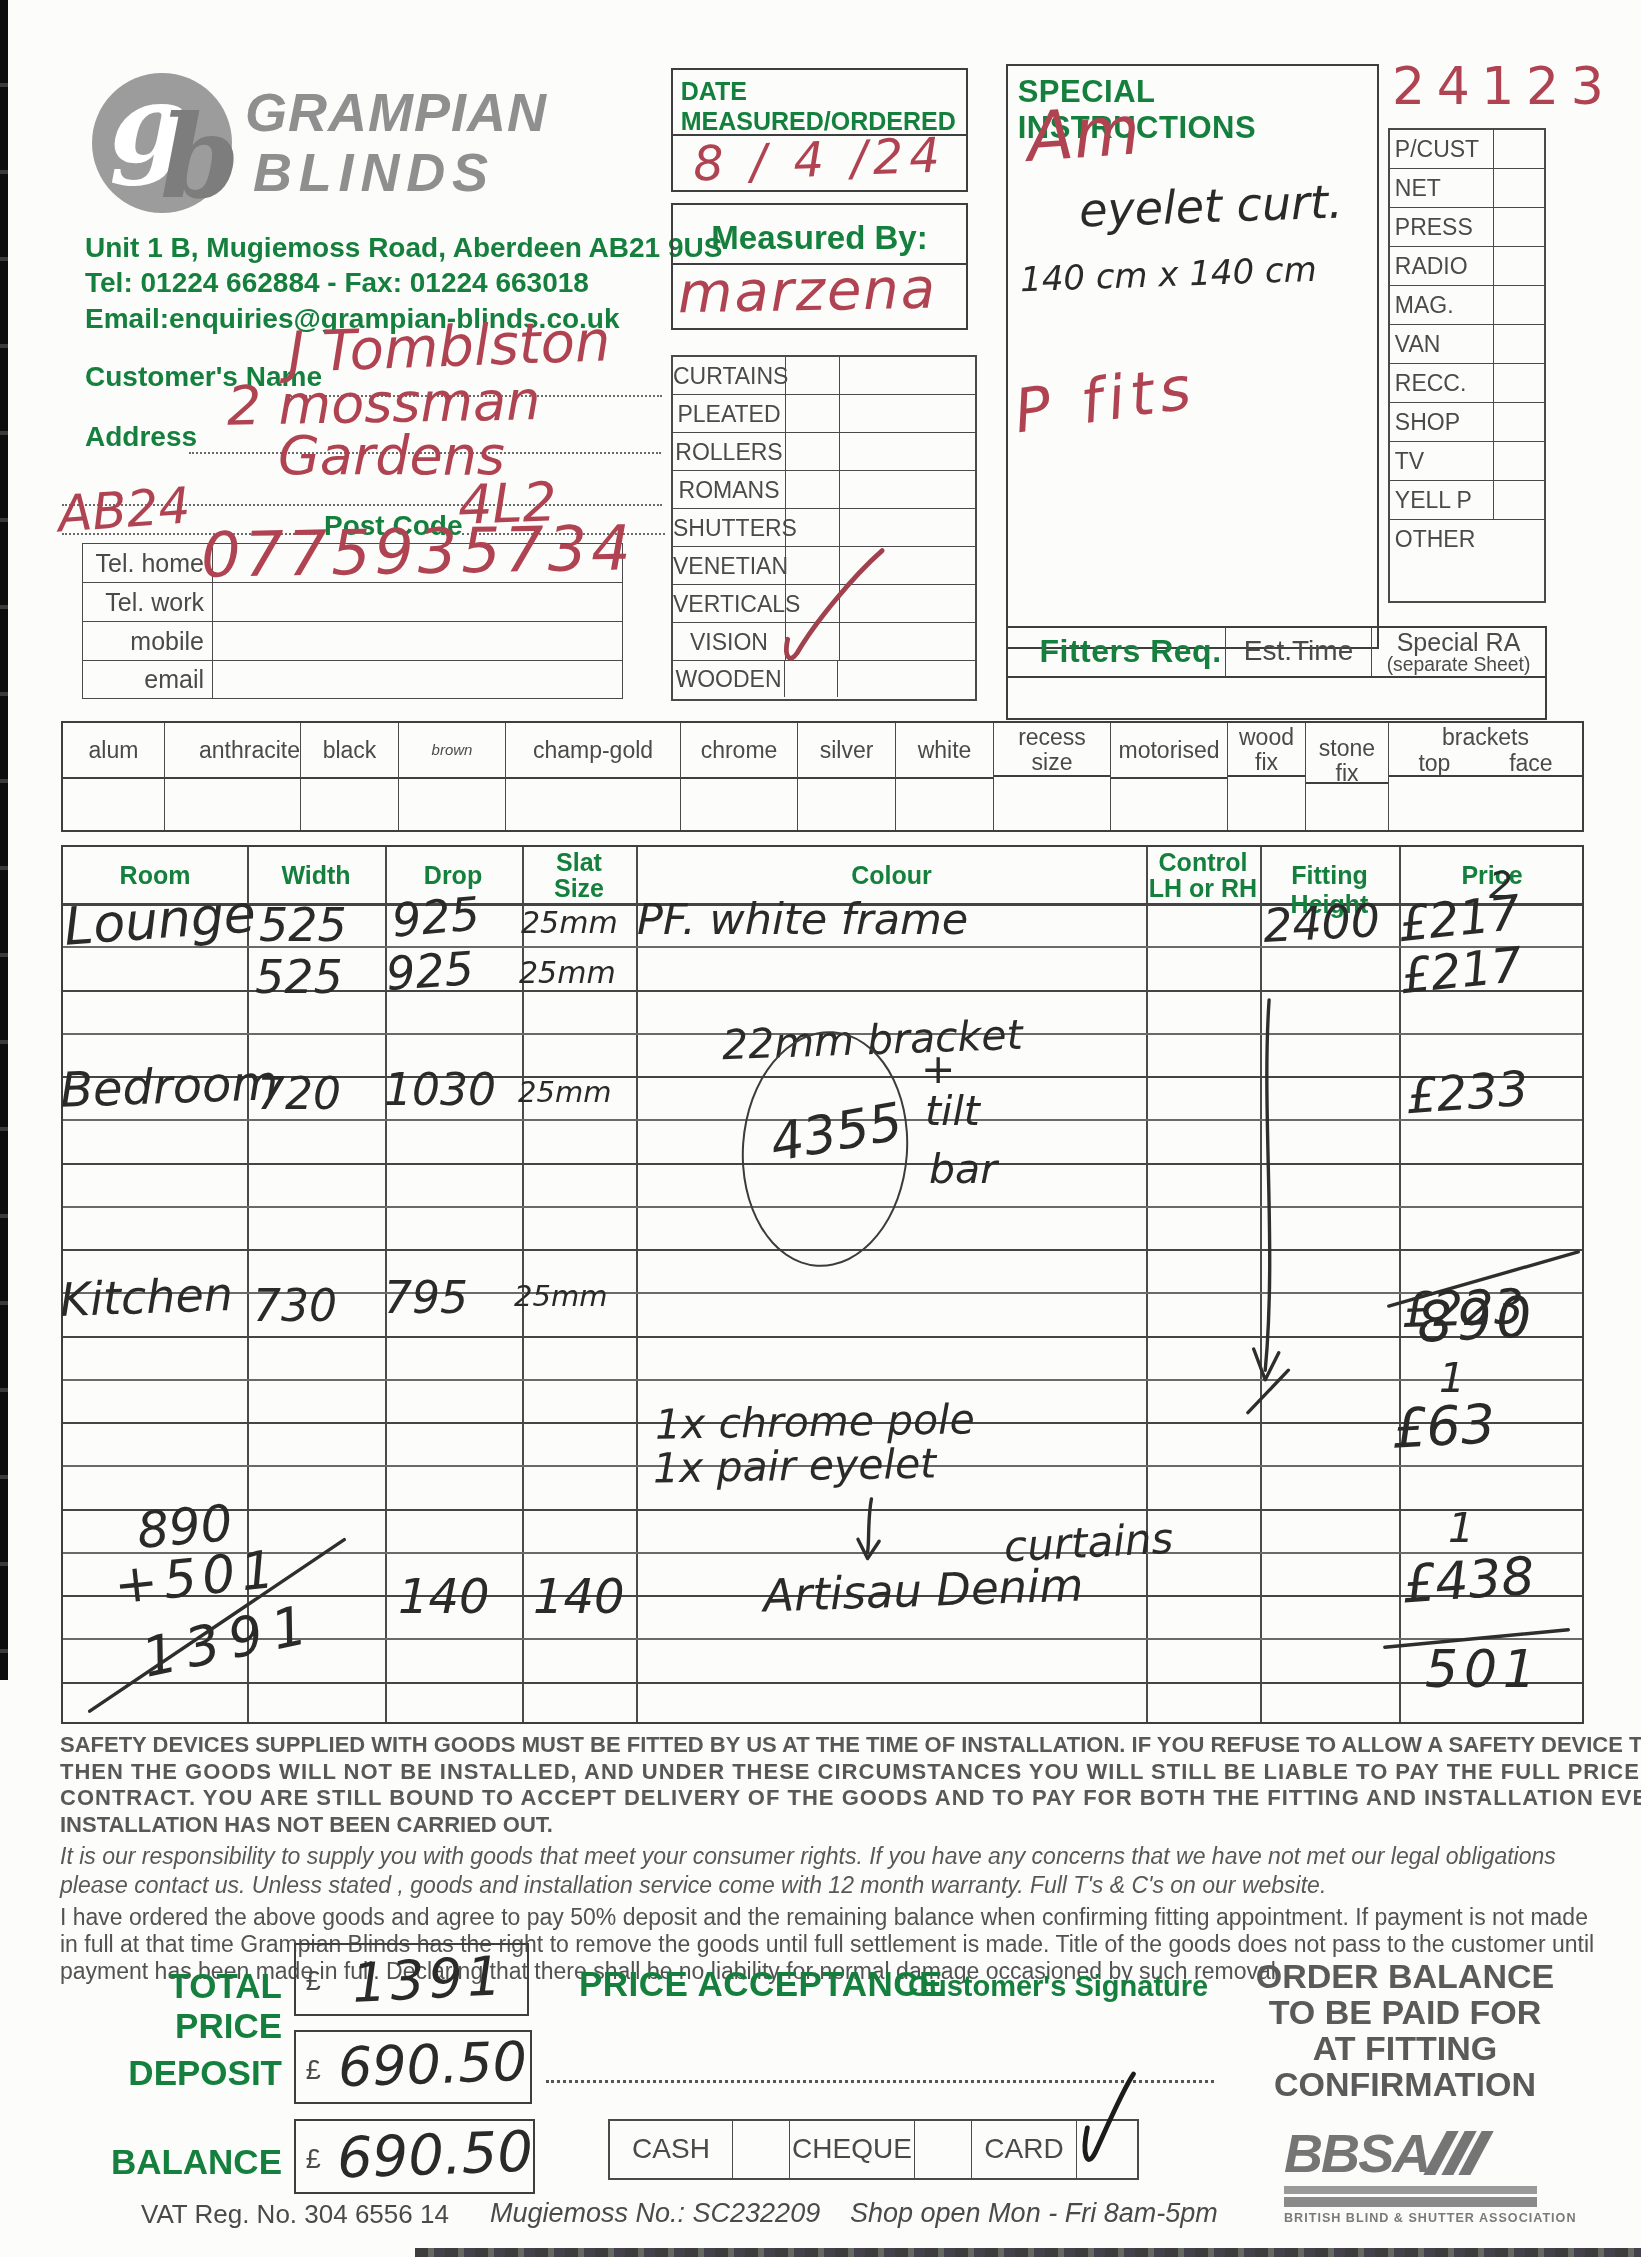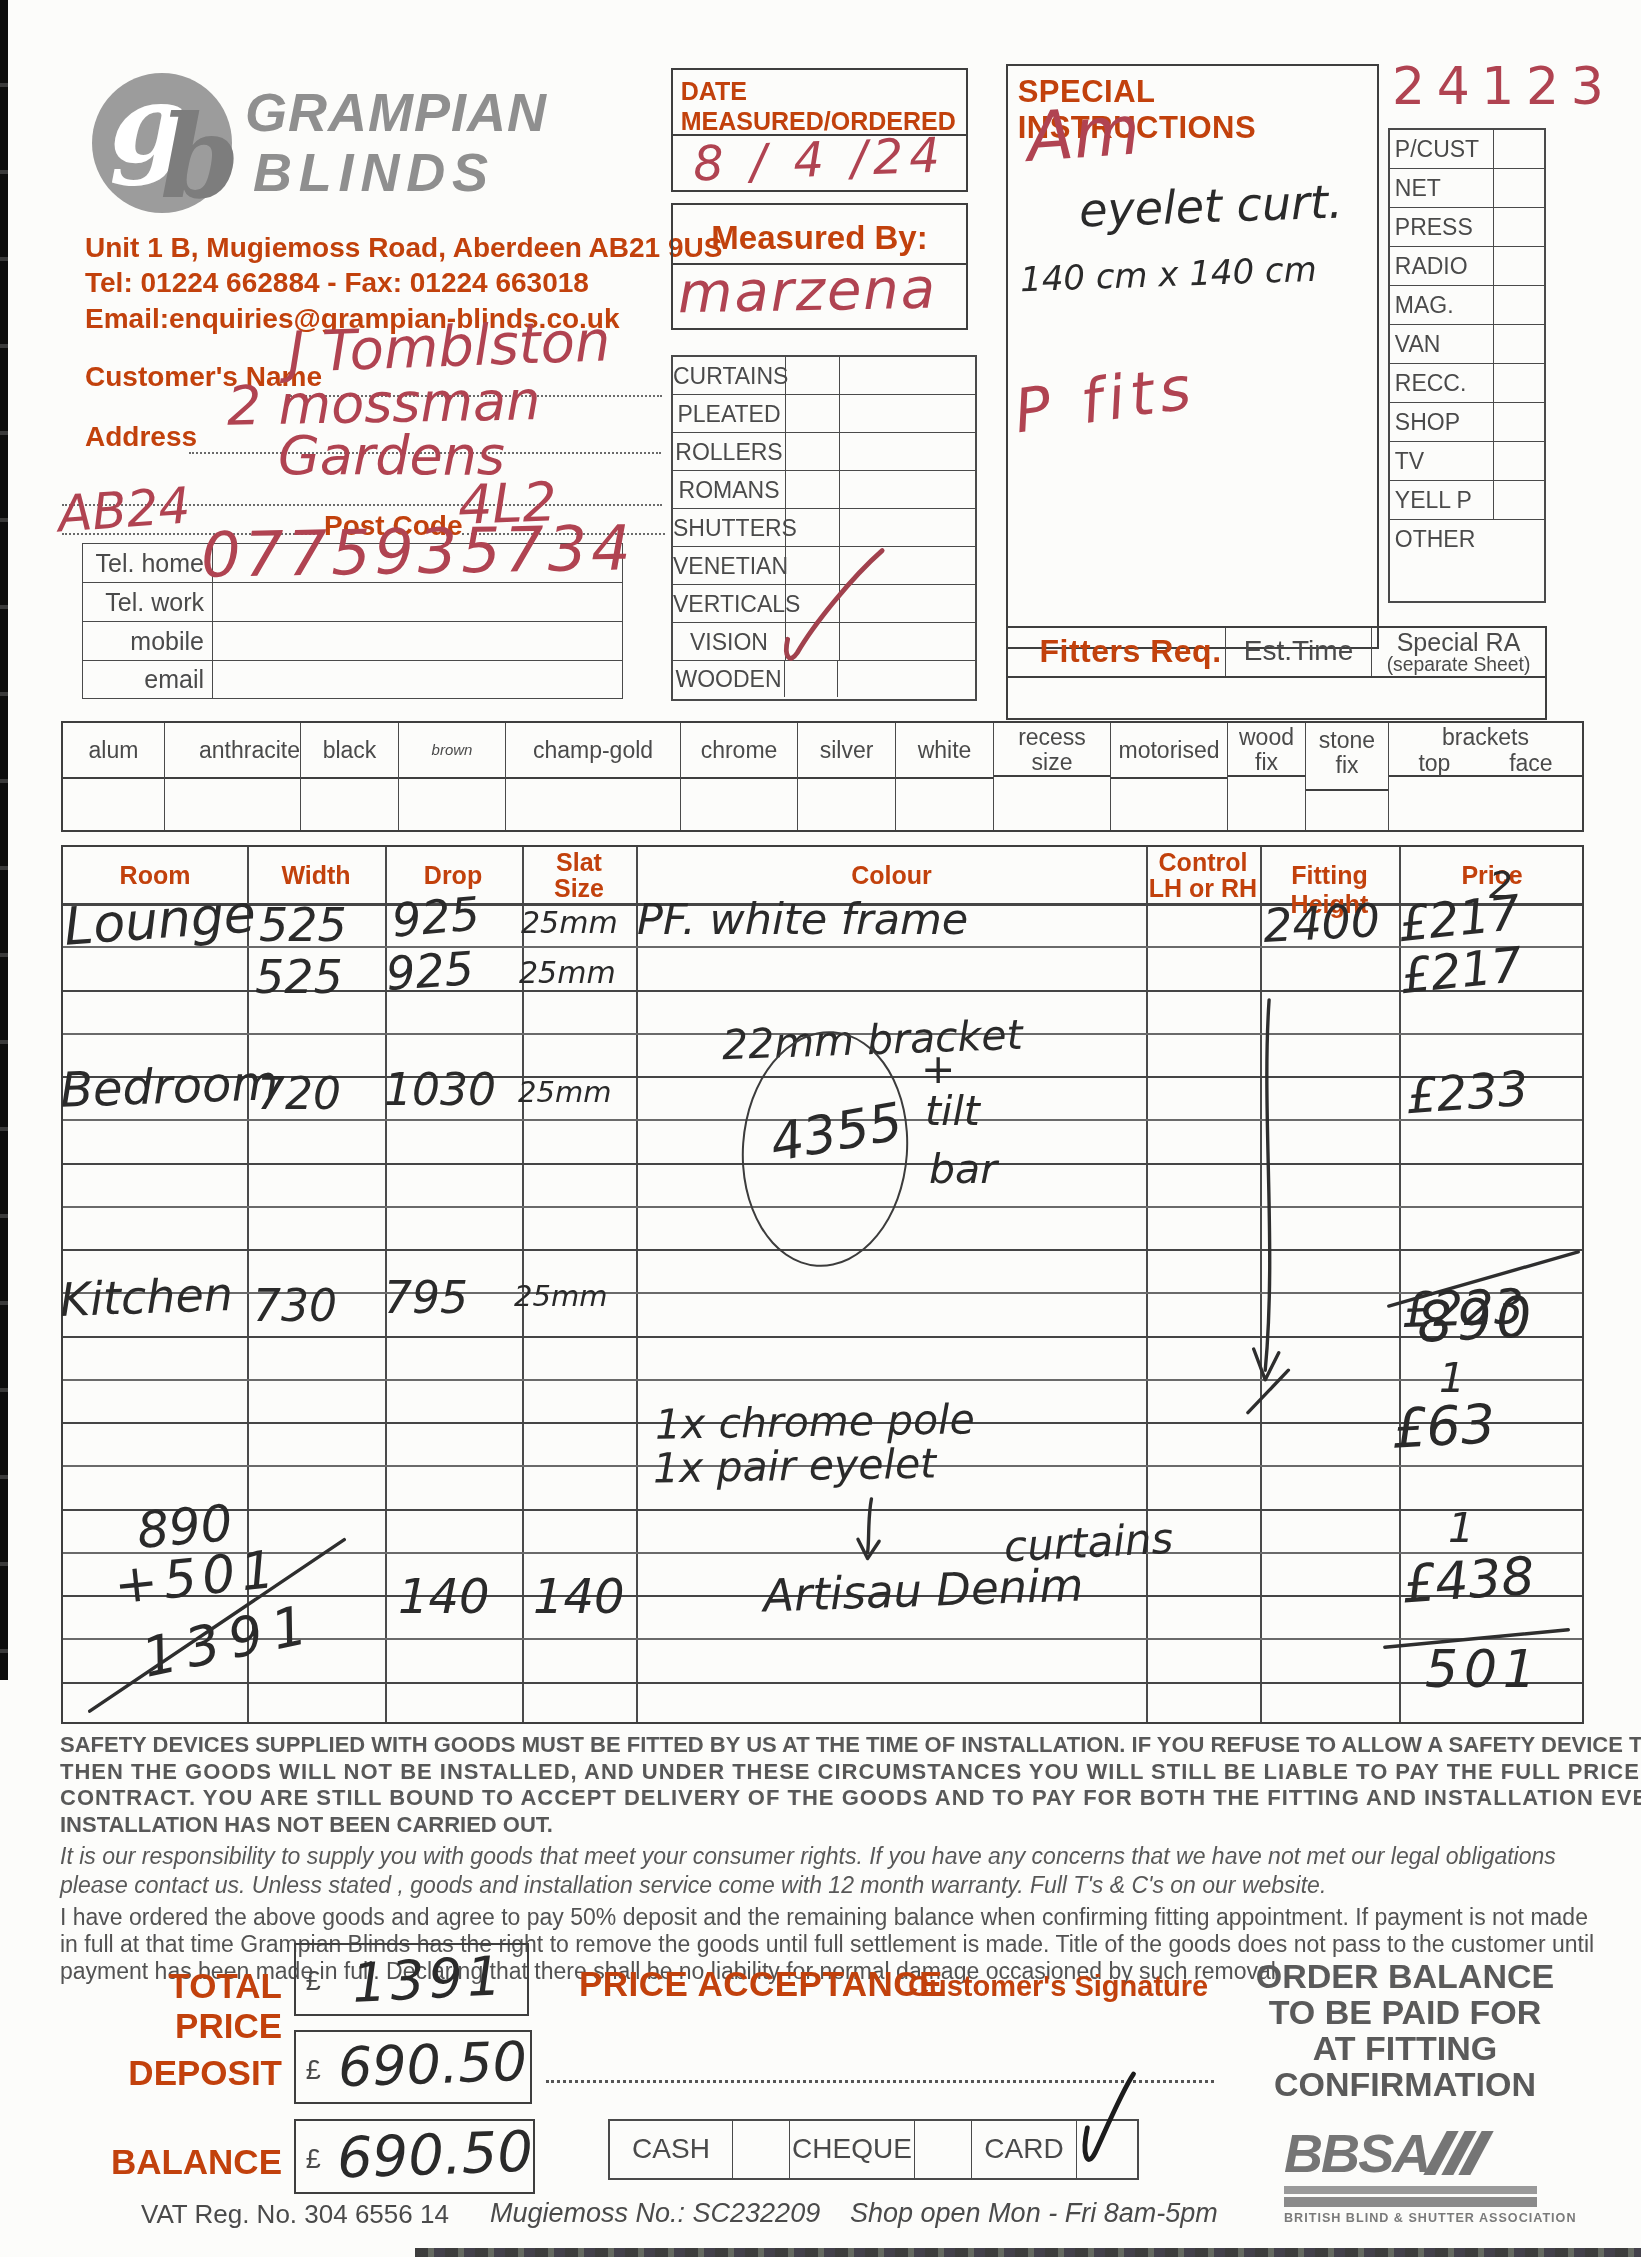--- a/index.html
+++ b/index.html
@@ -1,20 +1,20 @@
 <!DOCTYPE html>
 <html><head>
 <meta charset="utf-8">
 <style>
   html,body{margin:0;padding:0;background:#e8e8e6;}
   #page{position:relative;width:1641px;height:2257px;background:#fcfcfa;overflow:hidden;
         font-family:"Liberation Sans",sans-serif;color:#4a4a4a;}
   .abs{position:absolute;}
   .print{color:#4a4a4a;}
-  .printbold{color:#c2410c;font-weight:bold;}
+  .printbold{color:#15803d;font-weight:bold;}
   .box{border:2.9px solid #3e3e3e;box-sizing:border-box;position:absolute;}
   .thinbox{border:1.9px solid #4a4a4a;box-sizing:border-box;position:absolute;}
   .hw{font-family:"DejaVu Sans",sans-serif;font-style:italic;white-space:nowrap;line-height:1;}
   .red{color:#b04351;}
   .ink{color:#2a2a2a;}
   .dotted{border-bottom:2.9px dotted #6a6a6a;}
   .cell-line{position:absolute;background:#3e3e3e;}
   .prewrap{white-space:pre-line;}
   .checkrow{display:flex;box-sizing:border-box;border-bottom:1.9px solid #4a4a4a;}
   .legal-line{white-space:nowrap;}
@@ -233,21 +233,21 @@
 size</div>
       </div>
     <div style="width:116px;border-right:1.9px solid #4a4a4a;">
         <div style="font-size:23px;text-align:center;line-height:54px;height:54px;border-bottom:2.9px solid #3e3e3e;">motorised</div>
       </div>
     <div style="width:77px;border-right:1.9px solid #4a4a4a;">
         <div class="prewrap" style="font-size:23px;text-align:center;line-height:25px;height:54px;padding-top:1.9px;box-sizing:border-box;border-bottom:2.9px solid #3e3e3e;">wood
 fix</div>
       </div>
     <div style="width:82px;border-right:1.9px solid #4a4a4a;">
-        <div class="prewrap" style="font-size:23px;text-align:center;line-height:25px;height:68px;padding-top:5px;box-sizing:border-box;border-bottom:2.9px solid #3e3e3e;">stone
+        <div class="prewrap" style="font-size:23px;text-align:center;line-height:25px;height:61px;padding-top:13px;box-sizing:border-box;border-bottom:2.9px solid #3e3e3e;">stone
 fix</div>
       </div>
     <div style="flex:1;">
       <div style="height:54px;border-bottom:2.9px solid #3e3e3e;box-sizing:border-box;padding-top:1.9px;">
         <div style="font-size:23px;text-align:center;line-height:25px;">brackets</div>
         <div style="display:flex;justify-content:space-around;">
           <span style="font-size:23px;">top</span>
           <span style="font-size:23px;">face</span>
         </div>
       </div>

